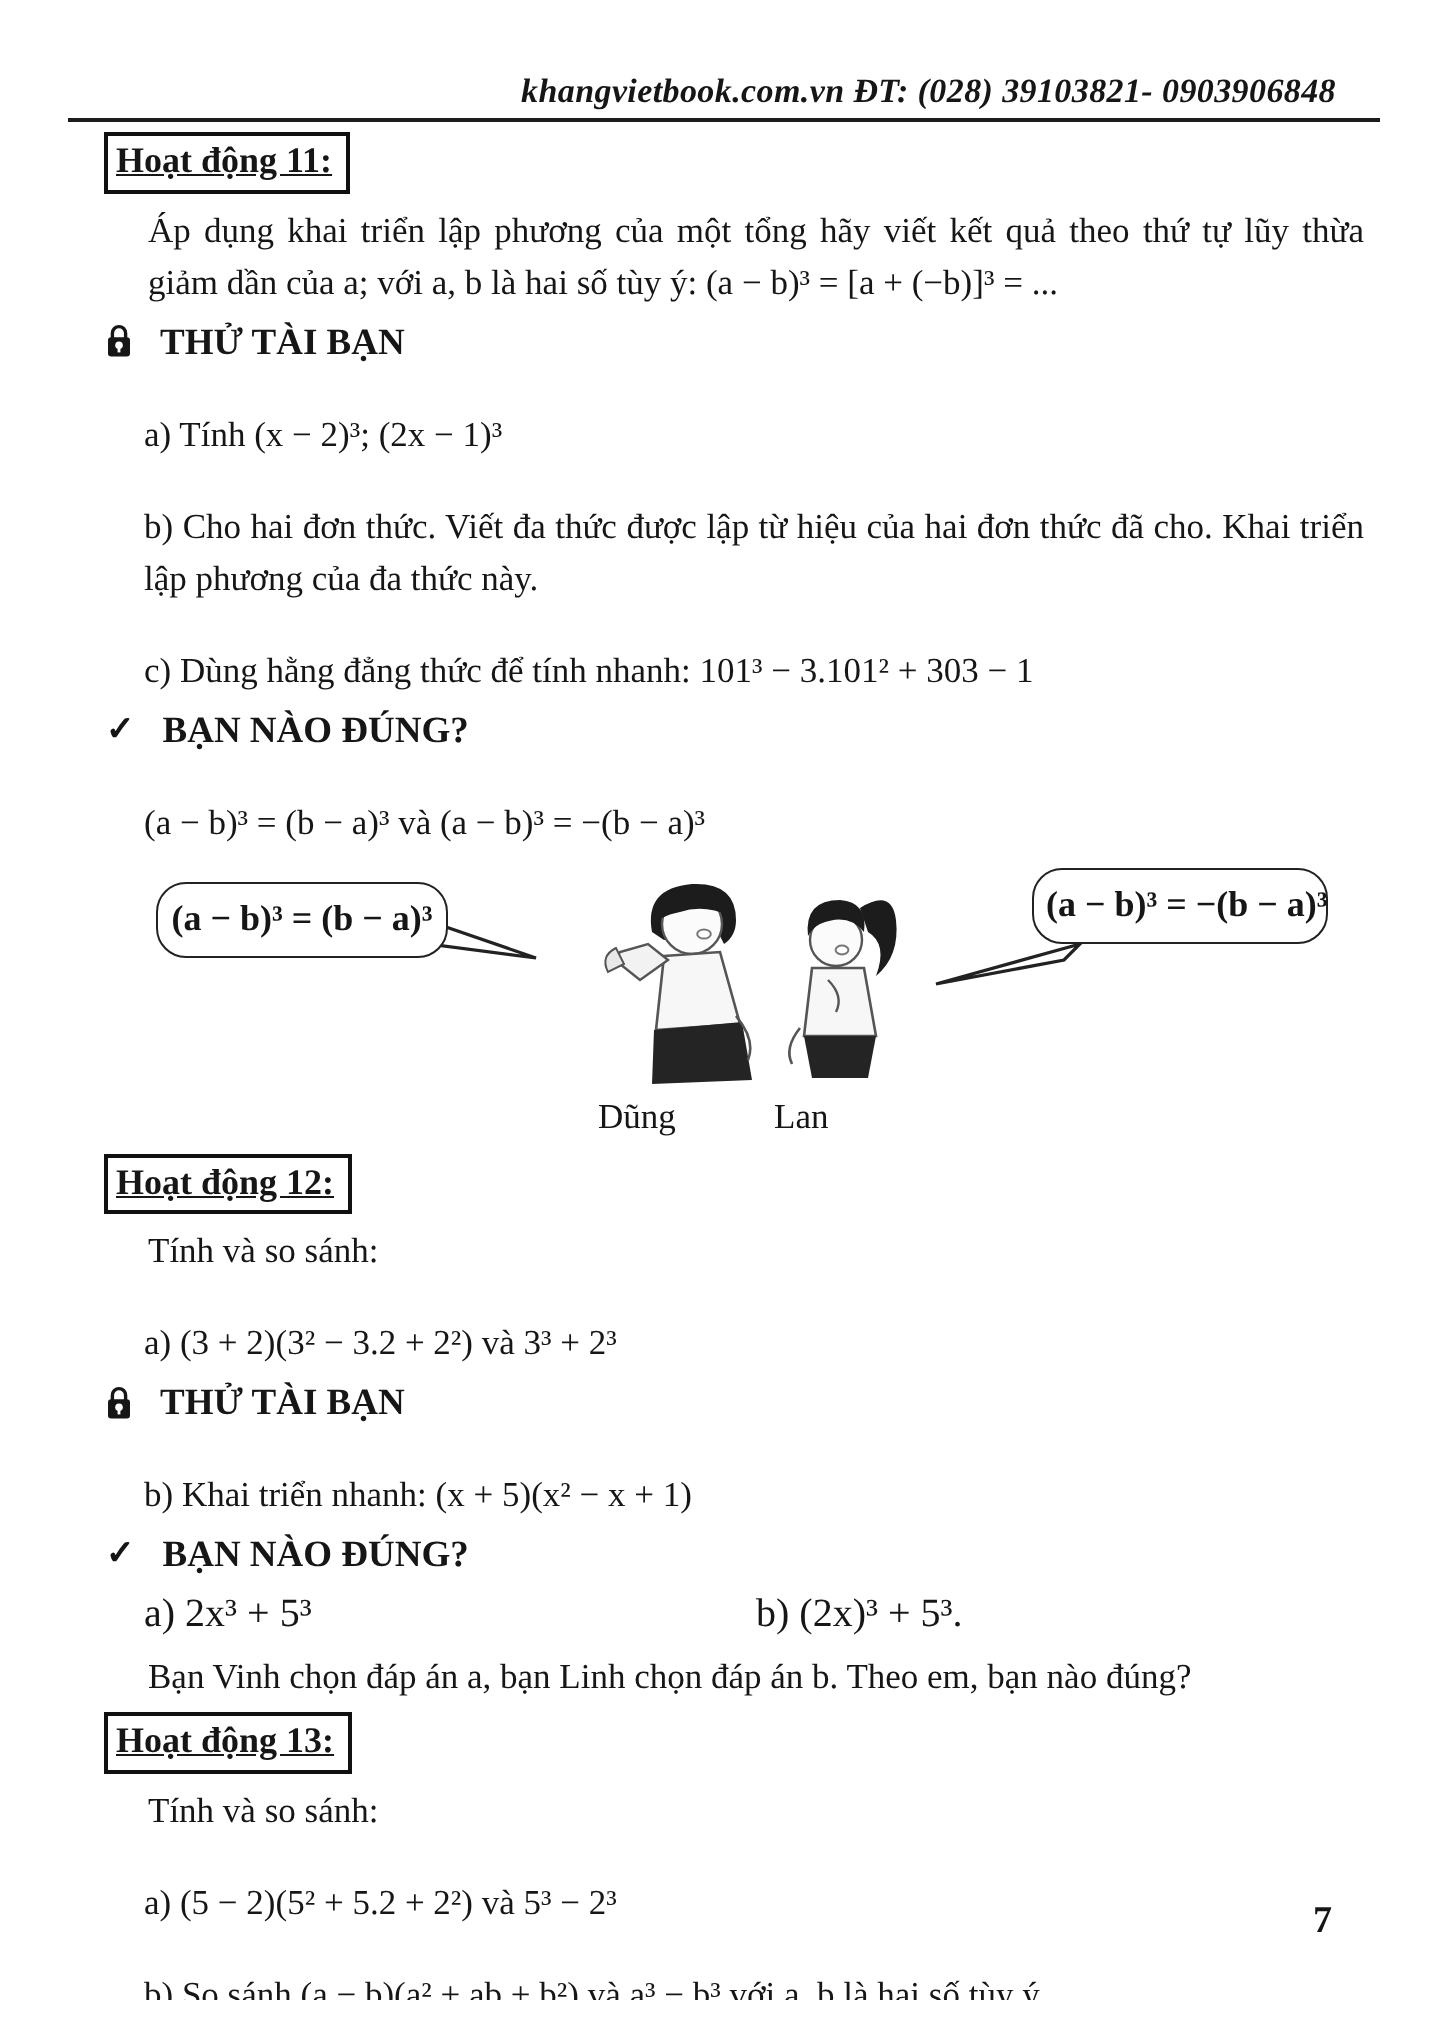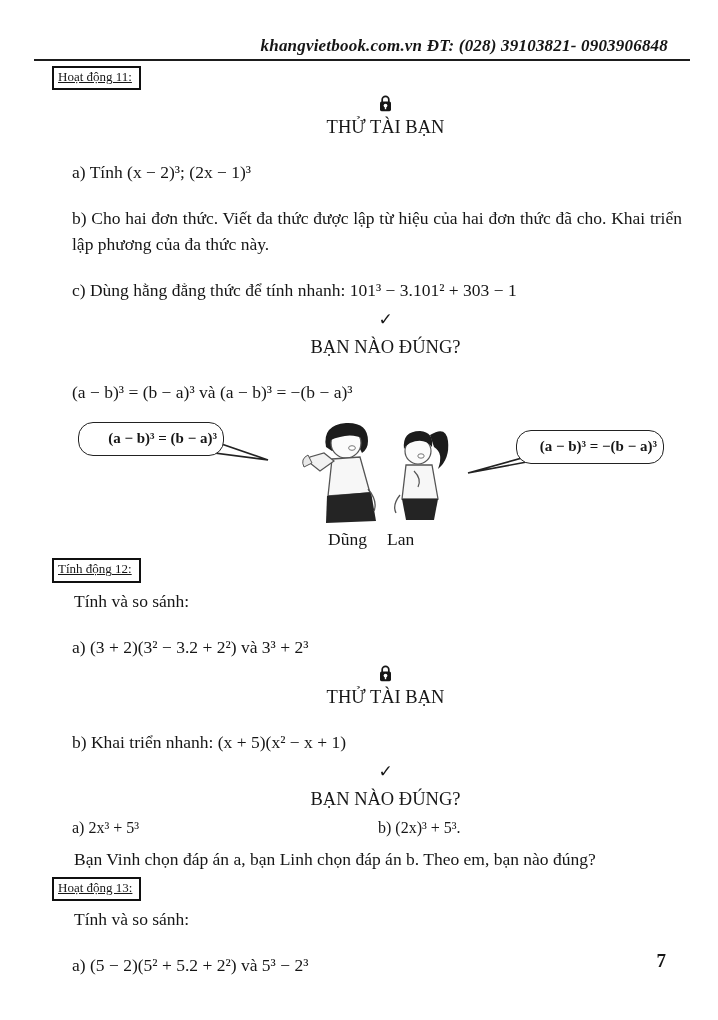--- a/index.html
+++ b/index.html
@@ -20,90 +20,90 @@
     font-style:italic;
     letter-spacing:.2px;
   }
   .rule{border-top:2.5px solid #1d1d1d;margin:3px 28px 0 34px;}
   
   .hd-box{
     display:inline-block;
     margin:5px 16px 0 52px;
     border:2px solid #101010;
     padding:1px 7px 3px 4px;
-    font-size:13px;
-    font-weight:normal;
+    font-size:18px;
+    font-weight:bold;
     text-decoration:underline;
     line-height:1.25;
   }
   
   .para{
     margin:5px 36px 0 74px;
     font-size:17.5px;
     line-height:26px;
     text-align:justify;
   }
   .item{
     margin:20px 36px 0 72px;
     font-size:17.5px;
     line-height:26px;
     text-align:justify;
   }
   .sub-head{
     margin:6px 0 0 53px;
     font-size:18.5px;
-    font-weight:normal;
+    font-weight:bold;
     display:flex;
     align-items:center;
-    gap:2px;
+    gap:14px;
     line-height:24px;
-    flex-direction:column;
   }
   .sub-head .glyph{font-size:17px;transform:translateY(-1px);}
   .lock-svg{display:block;}
   
   .illus{position:relative;height:142px;margin-top:6px;}
   .bubble{
     position:absolute;
     border:1.7px solid #222;
     border-radius:15px;
     padding:7px 6px 8px 6px;
-    font-size:15px;
+    font-size:18px;
     font-weight:bold;
-    text-align:right;
+    text-align:center;
     background:#fff;
     white-space:nowrap;
   }
   .bubble-left{left:78px;top:11px;width:132px;}
-  .bubble-right{left:516px;top:4px;width:134px;margin-top:15px;}
+  .bubble-right{left:516px;top:4px;width:134px;}
   .tails{position:absolute;left:0;top:0;}
   .kid-names{position:absolute;top:118px;left:0;width:718px;font-size:17.5px;}
   .kid-name{position:absolute;}
-  .name-boy{left:328px;}
+  .name-boy{left:299px;}
   .name-girl{left:387px;}
   .kids-svg{position:absolute;left:296px;top:8px;}
   
-  .options{display:flex;margin:4px 36px 0 72px;font-size:16px;line-height:26px;}
+  .options{display:flex;margin:4px 36px 0 72px;font-size:20px;line-height:26px;}
   .option-a{width:306px;}
   
   .page-num{
     position:absolute;
     right:52px;top:950px;
     font-size:19px;font-weight:bold;
   }
 </style>
 </head>
 <body>
 
 <div class="page">
 
   <div class="header-line">khangvietbook.com.vn  ĐT: (028) 39103821- 0903906848</div>
   <div class="rule"></div>
 
   <div><span class="hd-box">Hoạt động 11:</span></div>
+  <p class="para">Áp dụng khai triển lập phương của một tổng hãy viết kết quả theo thứ tự lũy thừa giảm dần của a; với a, b là hai số tùy ý: (a − b)³ = [a + (−b)]³ = ...</p>
 
   <div class="sub-head">
     <span class="glyph">
       <svg class="lock-svg" width="13" height="17" viewBox="0 0 13 17">
         <path d="M3.2 7 V4.6 a3.3 3.3 0 0 1 6.6 0 V7" fill="none" stroke="#161616" stroke-width="1.7"></path>
         <rect x="1" y="6.6" width="11" height="9.6" rx="1.6" fill="#161616"></rect>
         <circle cx="6.5" cy="10.6" r="1.9" fill="#ffffff"></circle>
         <rect x="5.8" y="11.4" width="1.4" height="2.8" fill="#ffffff"></rect>
       </svg>
     </span>
@@ -150,21 +150,21 @@
     <div class="bubble bubble-left">(a − b)³ = (b − a)³</div>
     <div class="bubble bubble-right">(a − b)³ = −(b − a)³</div>
 
     <div class="kid-names">
       <span class="kid-name name-boy">Dũng</span>
       <span class="kid-name name-girl">Lan</span>
     </div>
   </div>
 
 
-  <div><span class="hd-box">Tính động 12:</span></div>
+  <div><span class="hd-box">Hoạt động 12:</span></div>
   <p class="para">Tính và so sánh:</p>
   <p class="item">a) (3 + 2)(3² − 3.2 + 2²) và 3³ + 2³</p>
 
   <div class="sub-head">
     <span class="glyph">
       <svg class="lock-svg" width="13" height="17" viewBox="0 0 13 17">
         <path d="M3.2 7 V4.6 a3.3 3.3 0 0 1 6.6 0 V7" fill="none" stroke="#161616" stroke-width="1.7"></path>
         <rect x="1" y="6.6" width="11" height="9.6" rx="1.6" fill="#161616"></rect>
         <circle cx="6.5" cy="10.6" r="1.9" fill="#ffffff"></circle>
         <rect x="5.8" y="11.4" width="1.4" height="2.8" fill="#ffffff"></rect>

